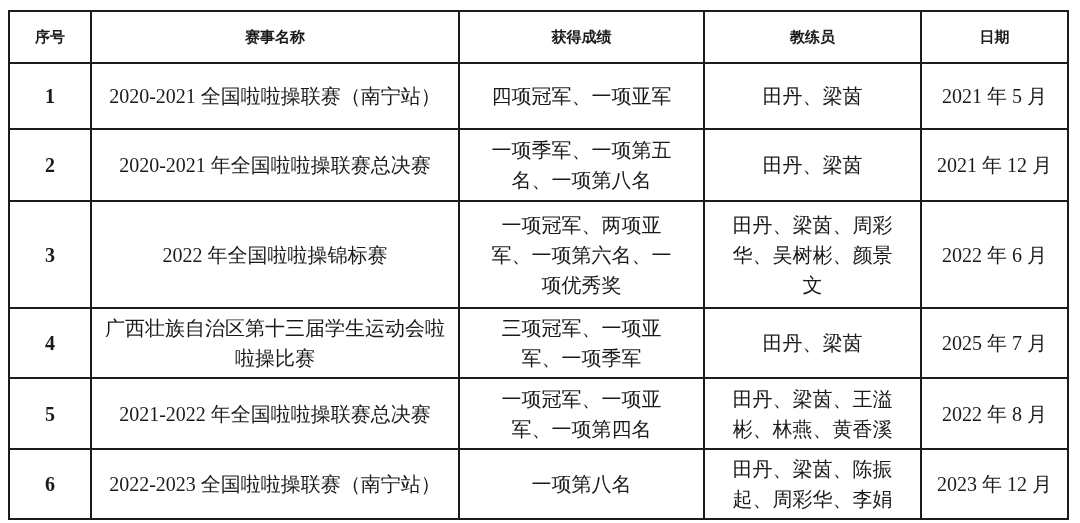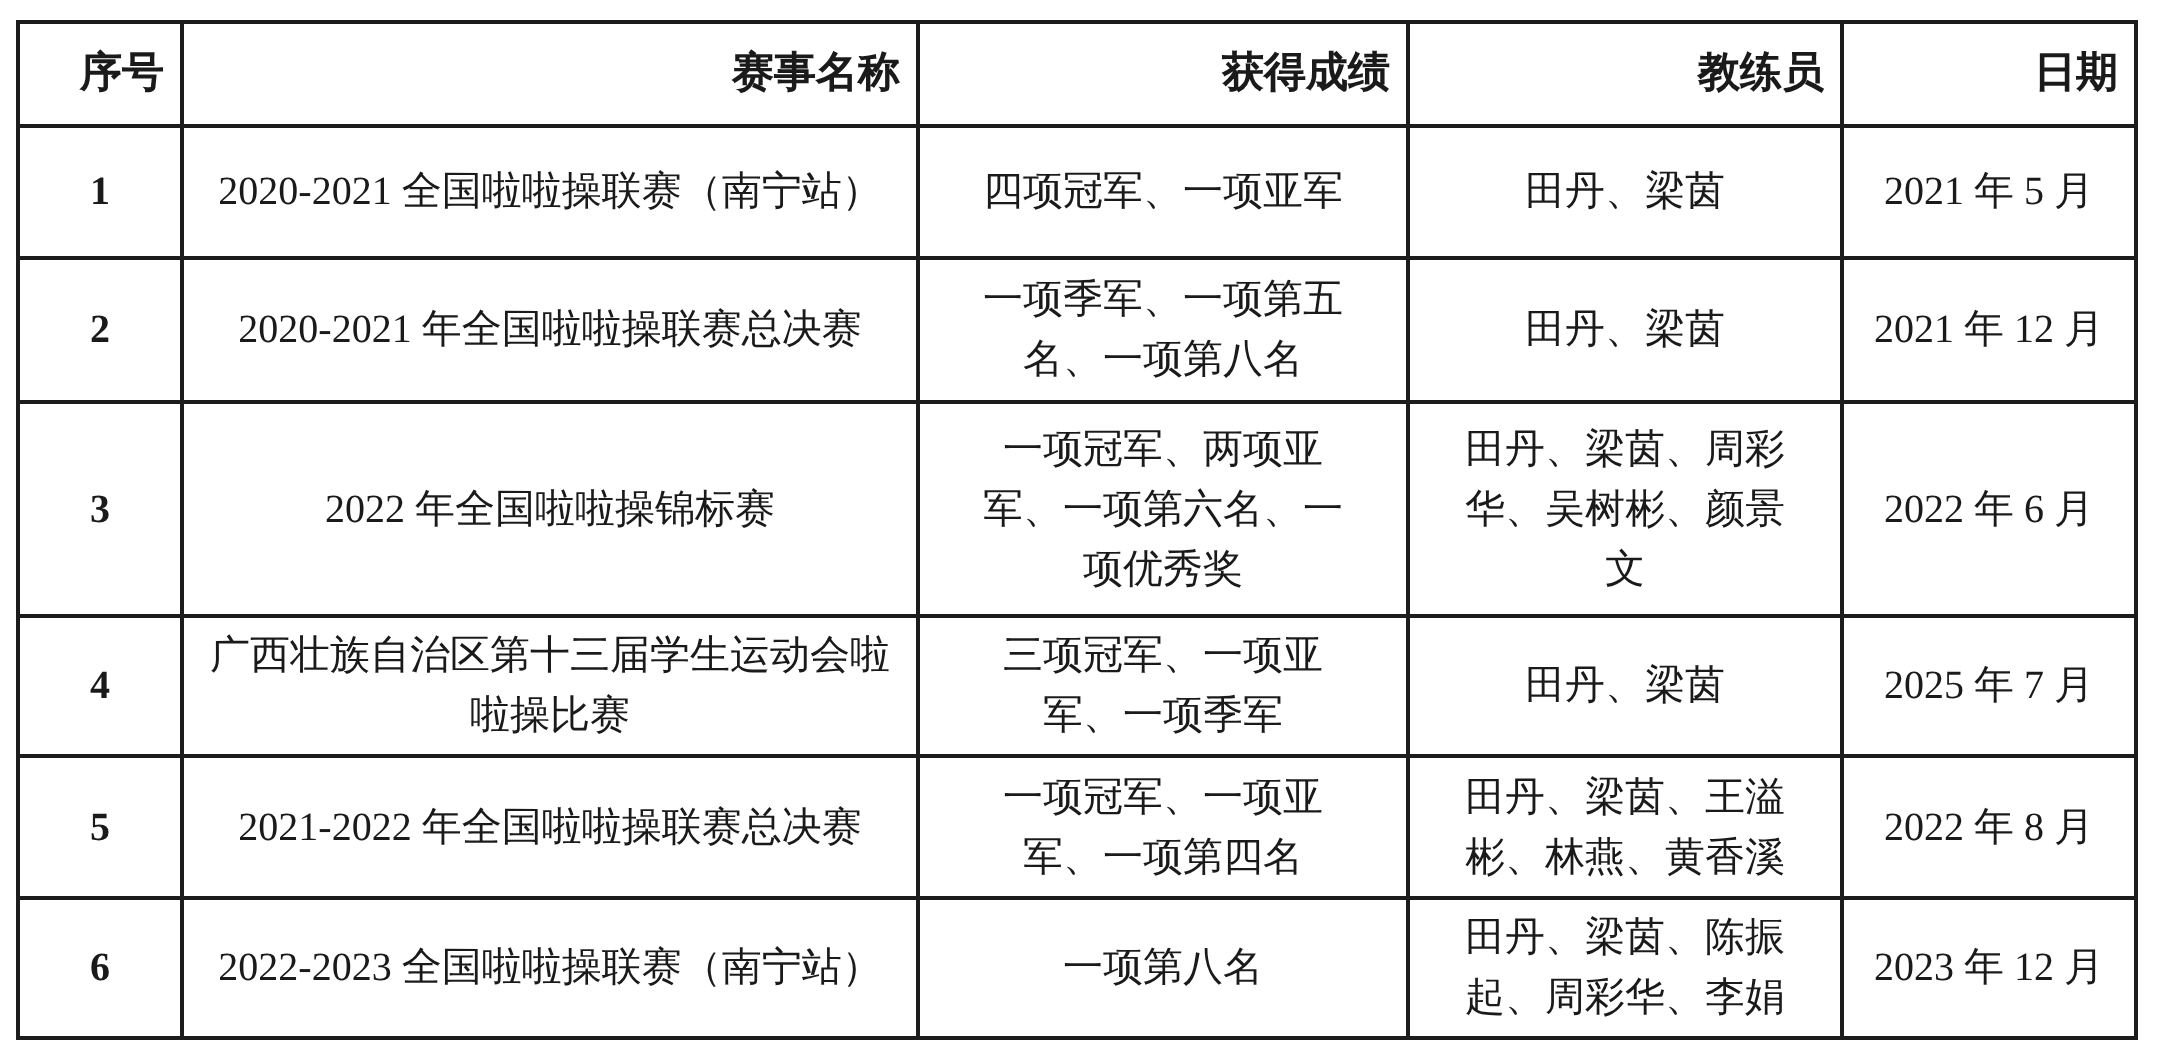--- a/index.html
+++ b/index.html
@@ -33,23 +33,22 @@
     text-align: center;
     vertical-align: middle;
     padding: 2px 8px;
     line-height: 1.5;
     font-size: 20px;
     overflow: hidden;
   }
   .awards-table th {
     font-family: "Liberation Sans", sans-serif;
     font-weight: bold;
-    font-size: 21px;
+    font-size: 15px;
     line-height: 1.2;
-    text-align: right;
   }
   
   col.col-no     { width: 82px;  }
   col.col-event  { width: 368px; }
   col.col-result { width: 245px; }
   col.col-coach  { width: 217px; }
   col.col-date   { width: 147px; }
   
   .awards-table td:nth-child(1) { font-weight: bold; }
   .awards-table td:nth-child(2) { padding: 2px 12px; text-align: center; }

